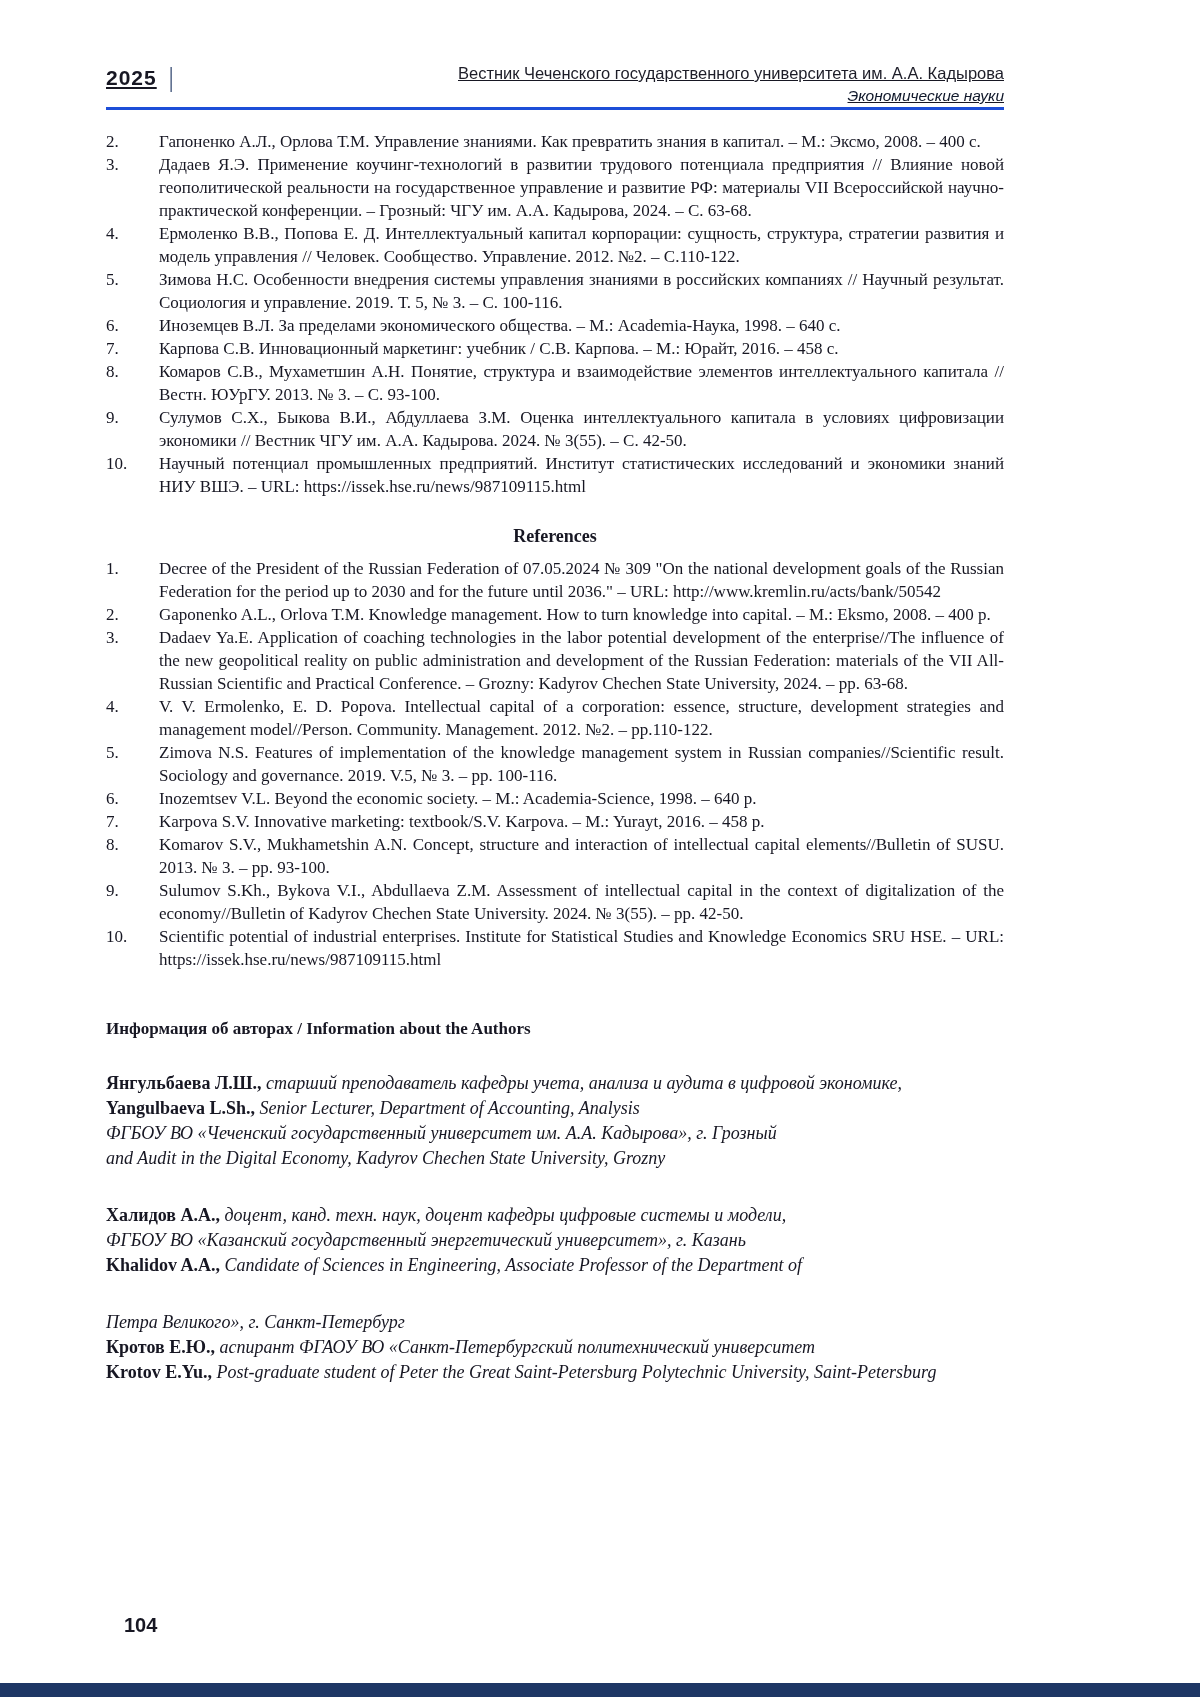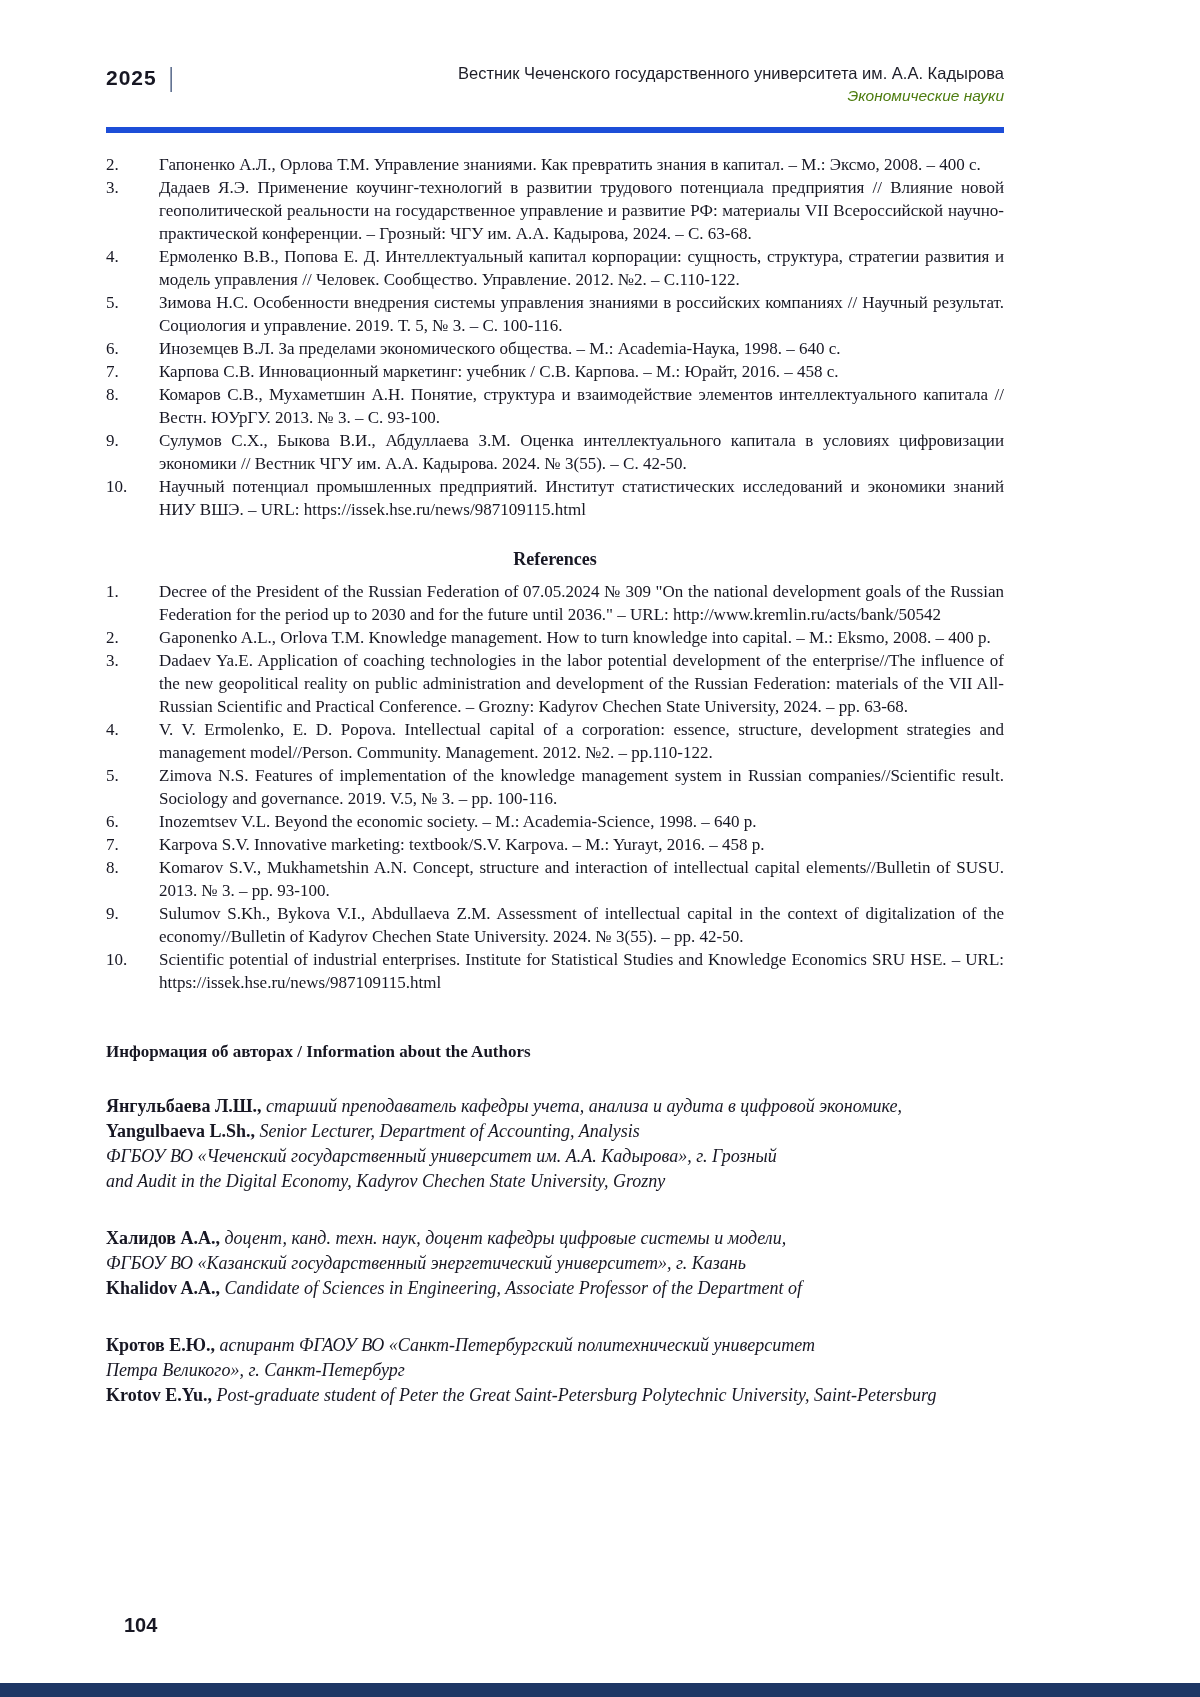--- a/index.html
+++ b/index.html
@@ -14,29 +14,30 @@
     overflow: hidden;
   }
   .content {
     padding: 64px 196px 0 106px;
   }
   
   .page-header {
     display: flex;
     justify-content: space-between;
     align-items: flex-end;
-    border-bottom: 6px solid #1d4ed8;
-    padding-bottom: 22px;
+    border-bottom: 3px solid #1d4ed8;
+    padding-bottom: 2px;
+    text-decoration: underline;
   }
   .year-block { display: flex; align-items: center; gap: 12px; padding-bottom: 14px; }
   .year { font-family: "Liberation Sans", sans-serif; font-weight: bold; font-size: 21px; letter-spacing: 1px; }
   .year-sep { font-size: 22px; color: #5a6b8c; font-weight: bold; transform: scaleY(1.2); }
   .journal-block { text-align: right; }
   .journal-title { font-family: "Liberation Sans", sans-serif; font-size: 16.5px; color: #1d1d28; }
-  .journal-section { font-family: "Liberation Sans", sans-serif; font-style: italic; font-size: 15.5px; margin-top: 4px; color: #4d7c0f; }
+  .journal-section { font-family: "Liberation Sans", sans-serif; font-style: italic; font-size: 15.5px; margin-top: 4px; color: #0f172a; }
   
   .ref-list { list-style: none; margin-top: 20px; }
   .ref-item { display: flex; font-size: 17px; line-height: 23px; }
   .ref-num { flex: 0 0 53px; }
   .ref-text { flex: 1; text-align: justify; }
   .references-title {
     text-align: center;
     font-weight: bold;
     font-size: 18px;
     margin-top: 28px;
@@ -178,22 +179,22 @@
       <p class="author-line"><span class="author-name"></span><span class="author-role">and Audit in the Digital Economy, Kadyrov Chechen State University, Grozny</span></p>
     </div>
 
     <div class="author-block">
       <p class="author-line"><span class="author-name">Халидов А.А.,</span><span class="author-role"> доцент, канд. техн. наук, доцент кафедры цифровые системы и модели,</span></p>
       <p class="author-line"><span class="author-name"></span><span class="author-role">ФГБОУ ВО «Казанский государственный энергетический университет», г. Казань</span></p>
       <p class="author-line"><span class="author-name">Khalidov A.A.,</span><span class="author-role"> Candidate of Sciences in Engineering, Associate Professor of the Department of</span></p>
     </div>
 
     <div class="author-block">
+      <p class="author-line"><span class="author-name"></span><span class="author-role">Петра Великого», г. Санкт-Петербург</span></p>
       <p class="author-line"><span class="author-name">Кротов Е.Ю.,</span><span class="author-role"> аспирант ФГАОУ ВО «Санкт-Петербургский политехнический университет</span></p>
-      <p class="author-line"><span class="author-name"></span><span class="author-role">Петра Великого», г. Санкт-Петербург</span></p>
       <p class="author-line"><span class="author-name">Krotov E.Yu.,</span><span class="author-role"> Post-graduate student of Peter the Great Saint-Petersburg Polytechnic University, Saint-Petersburg</span></p>
     </div>
 
   </div>
 
   <div class="page-number">104</div>
   <div class="bottom-bar"></div>
 
 </div>
 

